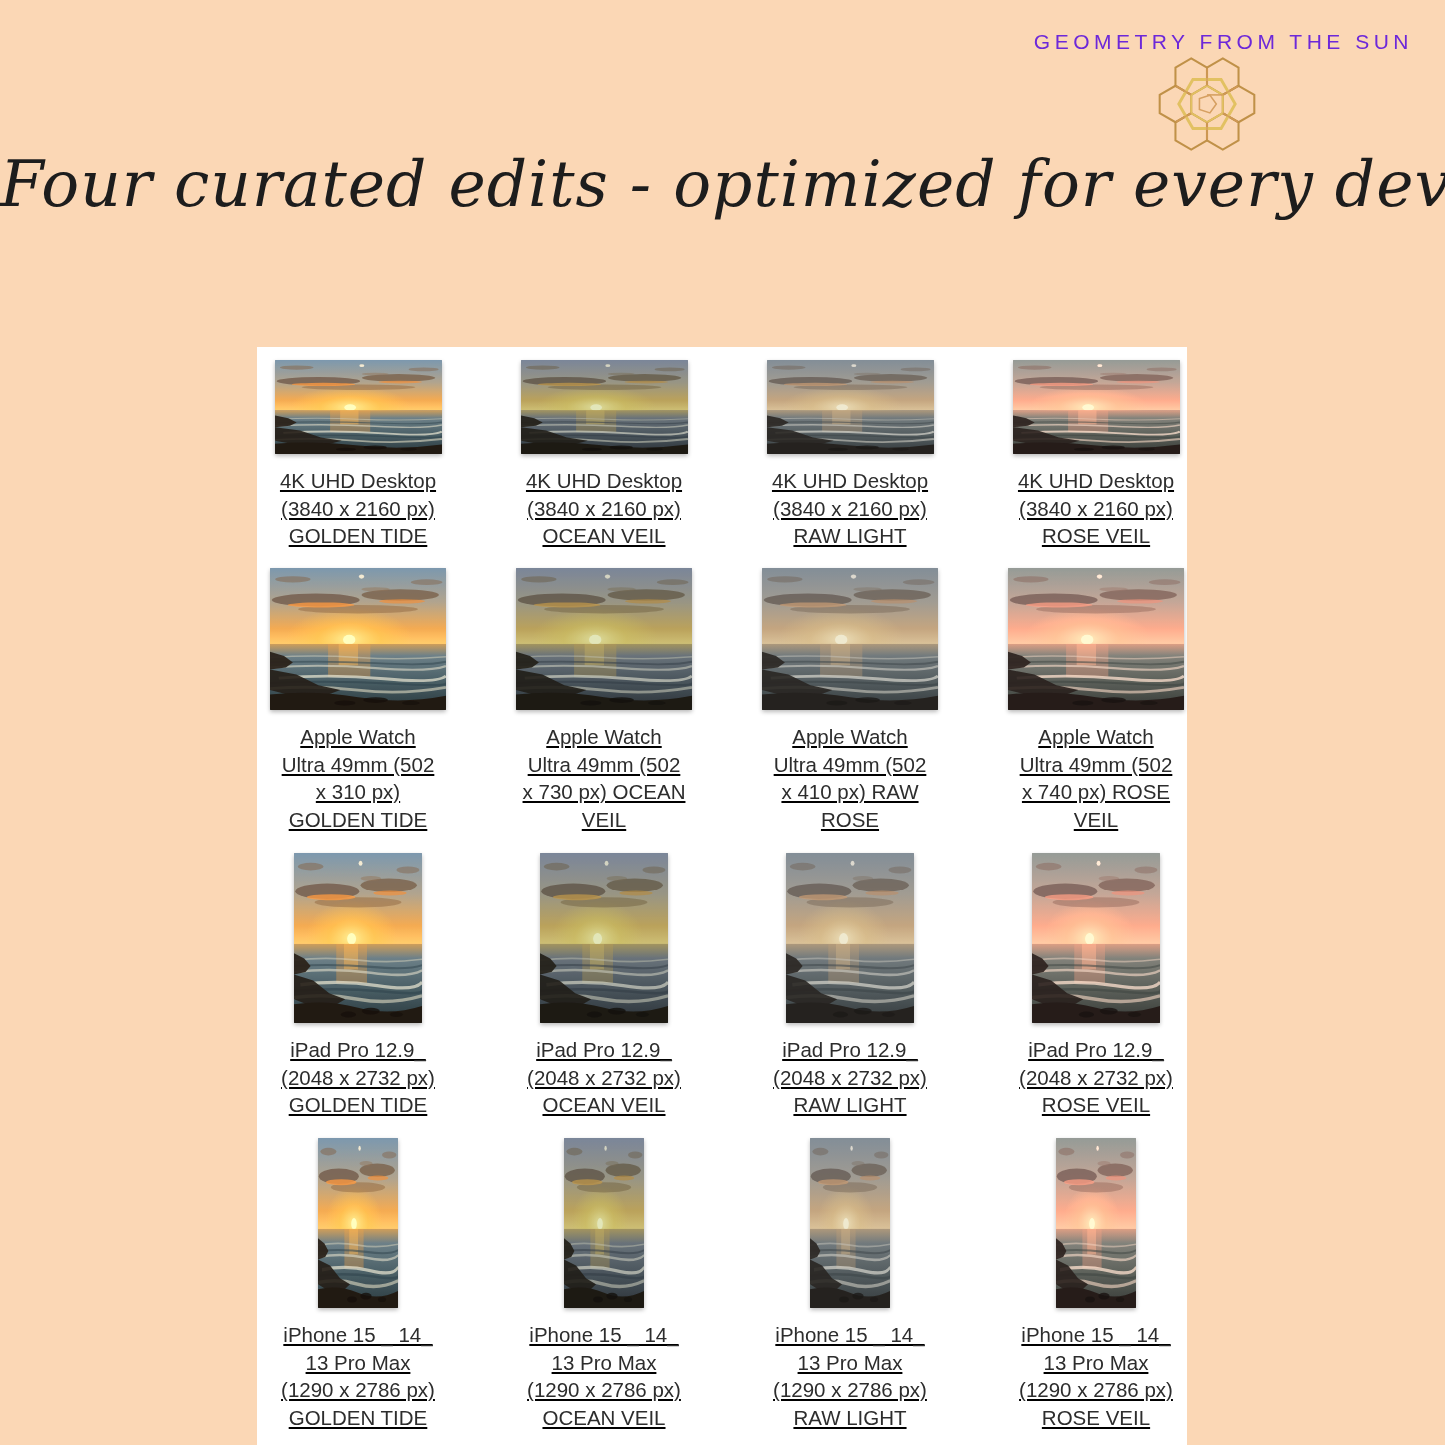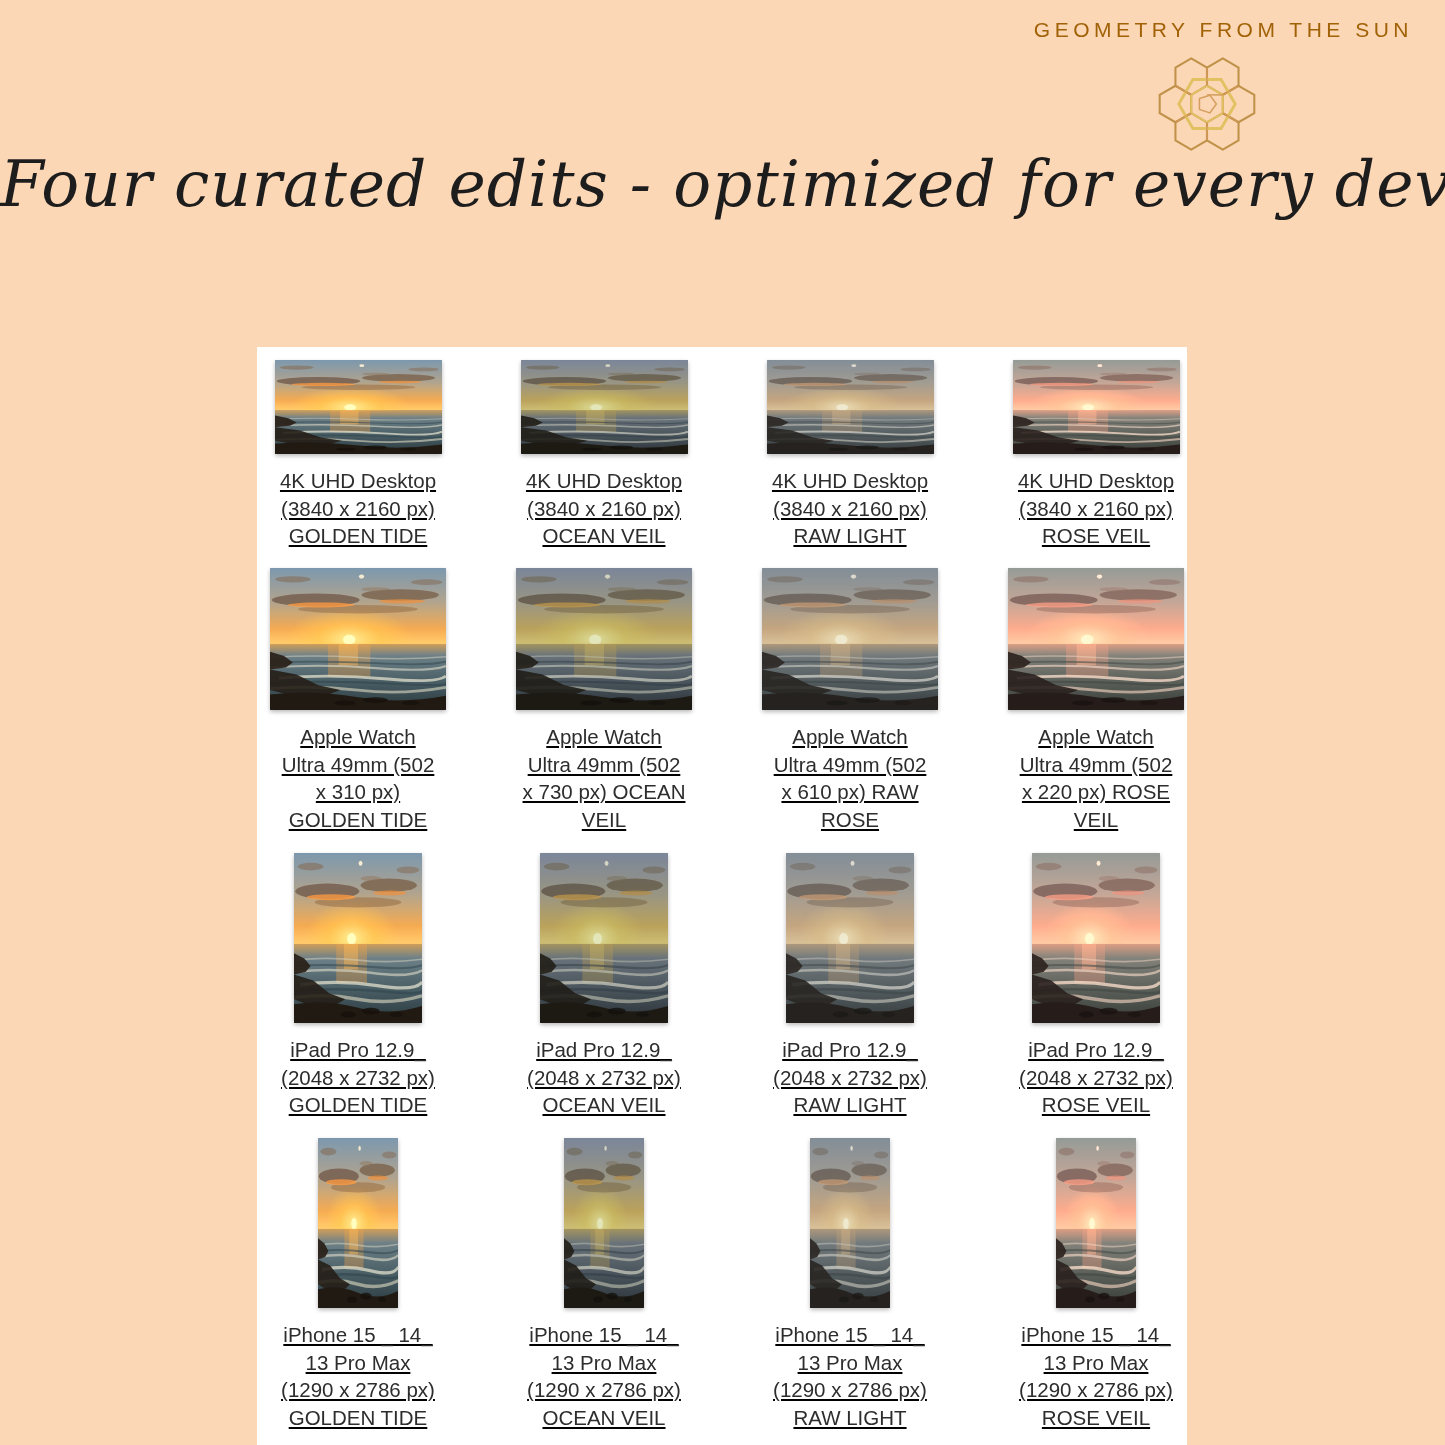--- a/index.html
+++ b/index.html
@@ -3,22 +3,22 @@
 <meta charset="utf-8">
 <style>
   html,body{margin:0;padding:0;}
   body{
     width:1445px;height:1445px;position:relative;overflow:hidden;
     background:#fbd7b5;
     font-family:"Liberation Sans",sans-serif;
   }
   
   .brand-name{
-    position:absolute;top:18px;right:32px;
-    font-size:21px;letter-spacing:4.5px;color:#a16207;
+    position:absolute;top:30px;right:32px;
+    font-size:21px;letter-spacing:4.5px;color:#6d28d9;
     font-weight:400;white-space:nowrap;
   }
   .brand-logo{position:absolute;top:48px;left:1150px;width:114px;height:112px;}
   
   .heading{
     position:absolute;top:148px;left:0;width:1445px;text-align:center;
     font-family:"DejaVu Serif",serif;font-style:italic;
     font-size:63px;color:#1d1d1d;letter-spacing:1px;white-space:nowrap;
   }
   
@@ -484,21 +484,21 @@
     <path d="M0,143 L30,150 55,165 80,172 60,181 20,178 0,172 Z" fill="#251f19" opacity="0.9"></path>
     <path d="M0,178 Q50,172 100,182 T200,180 L200,200 L0,200 Z" fill="#211b15"></path>
     <ellipse cx="120" cy="186" rx="14" ry="4" fill="#17120e" opacity="0.8"></ellipse>
     <ellipse cx="160" cy="190" rx="10" ry="3" fill="#17120e" opacity="0.7"></ellipse>
     <ellipse cx="85" cy="190" rx="12" ry="3.5" fill="#17120e" opacity="0.8"></ellipse>
   </svg>
         </div>
         <div class="caption">
           <div>Apple Watch</div>
           <div>Ultra 49mm (502</div>
-          <div>x 610 px) RAW</div>
+          <div>x 410 px) RAW</div>
           <div>ROSE</div>
         </div>
       </div>
       <div class="cell row-2">
         <div class="thumb size-2 v-rose-veil">
           <svg viewBox="0 0 200 200" preserveAspectRatio="none" aria-hidden="true">
     <defs>
       <linearGradient id="sky" x1="0" y1="0" x2="0" y2="1">
         <stop offset="0" stop-color="#7d92a3"></stop>
         <stop offset="0.45" stop-color="#a99f8e"></stop>
@@ -542,21 +542,21 @@
     <path d="M0,143 L30,150 55,165 80,172 60,181 20,178 0,172 Z" fill="#251f19" opacity="0.9"></path>
     <path d="M0,178 Q50,172 100,182 T200,180 L200,200 L0,200 Z" fill="#211b15"></path>
     <ellipse cx="120" cy="186" rx="14" ry="4" fill="#17120e" opacity="0.8"></ellipse>
     <ellipse cx="160" cy="190" rx="10" ry="3" fill="#17120e" opacity="0.7"></ellipse>
     <ellipse cx="85" cy="190" rx="12" ry="3.5" fill="#17120e" opacity="0.8"></ellipse>
   </svg>
         </div>
         <div class="caption">
           <div>Apple Watch</div>
           <div>Ultra 49mm (502</div>
-          <div>x 220 px) ROSE</div>
+          <div>x 740 px) ROSE</div>
           <div>VEIL</div>
         </div>
       </div>
       <div class="cell row-3">
         <div class="thumb size-3 v-golden-tide">
           <svg viewBox="0 0 200 200" preserveAspectRatio="none" aria-hidden="true">
     <defs>
       <linearGradient id="sky" x1="0" y1="0" x2="0" y2="1">
         <stop offset="0" stop-color="#7d92a3"></stop>
         <stop offset="0.45" stop-color="#a99f8e"></stop>

